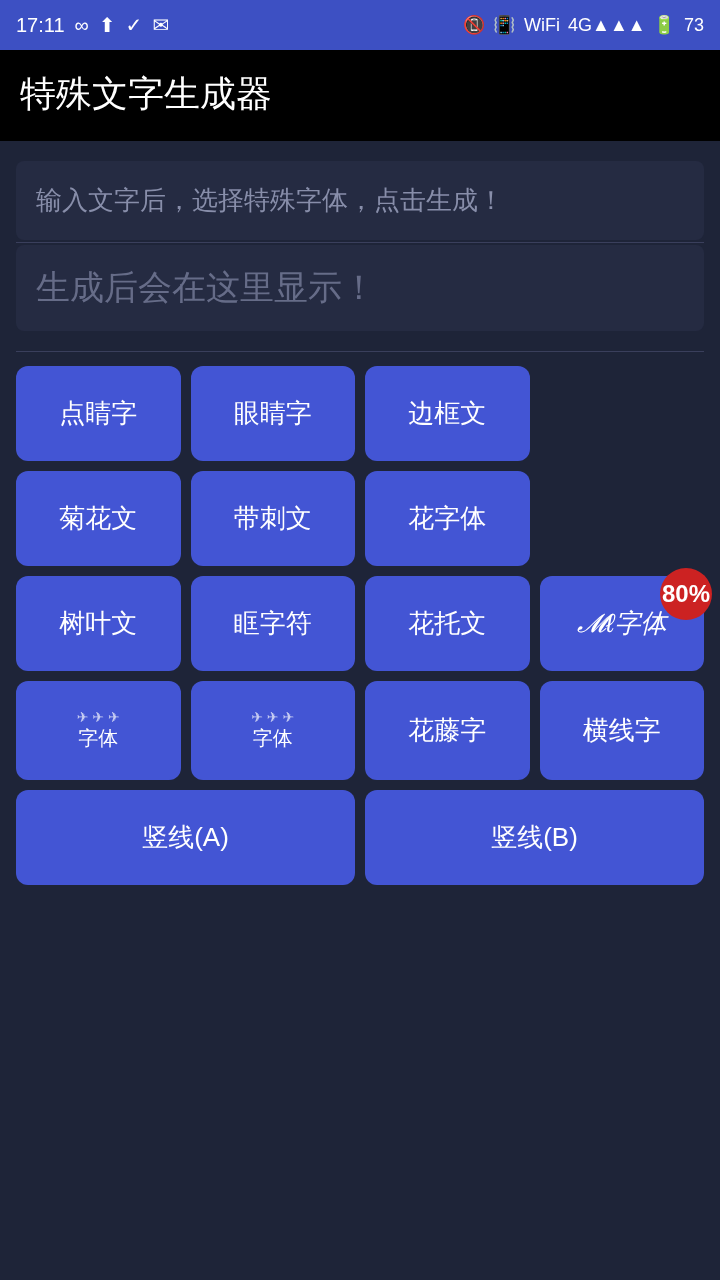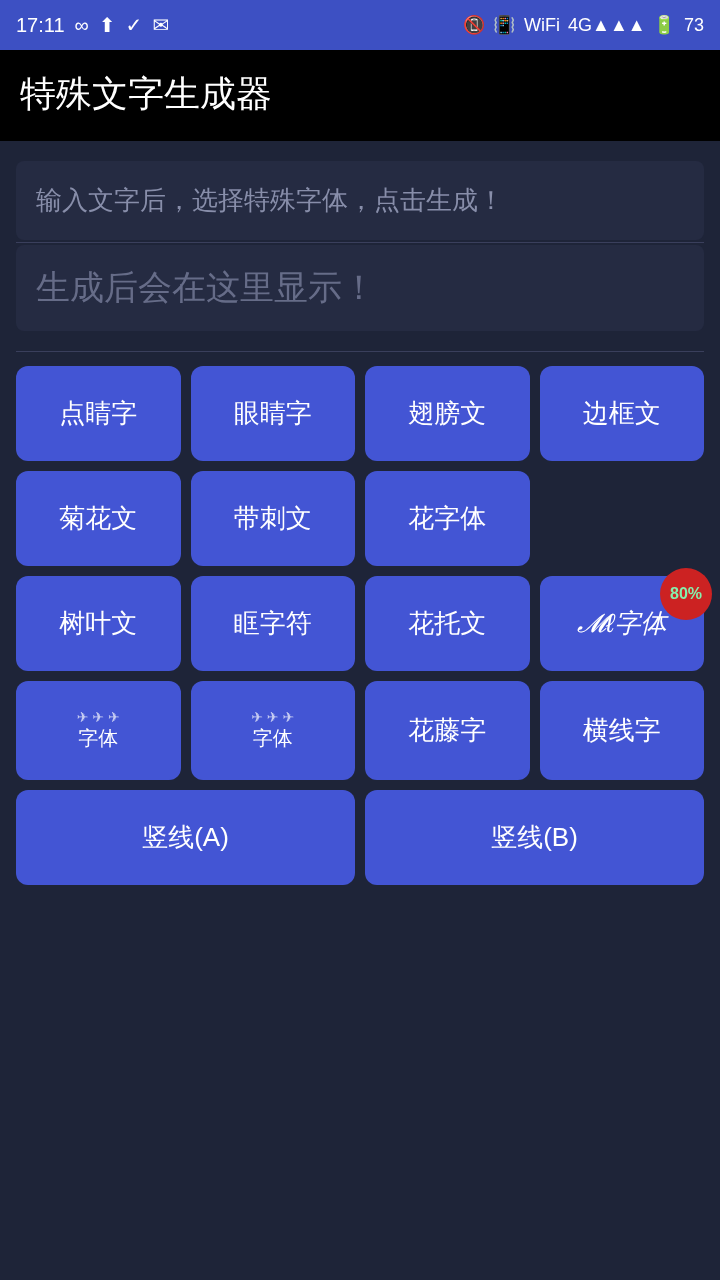--- a/index.html
+++ b/index.html
@@ -125,25 +125,25 @@
       gap: 10px;
       margin-bottom: 10px;
     }
 
     
     .badge {
       position: absolute;
       top: -8px;
       right: -8px;
       background-color: #cc2222;
-      color: #86efac;
+      color: #ffffff;
       border-radius: 50%;
       width: 52px;
       height: 52px;
-      font-size: 16px;
+      font-size: 24px;
       display: flex;
       align-items: center;
       justify-content: center;
       font-weight: bold;
       z-index: 10;
     }
   </style>
 </head>
 <body>
 
@@ -185,23 +185,20 @@
 
   <div style="height:14px;"></div>
   <div class="button-grid">
     <button class="font-btn">
       <span>点睛字</span>
     </button>
     <button class="font-btn">
       <span>眼睛字</span>
     </button>
     <button class="font-btn">
-      <span>翅膀文</span>
-    </button>
-    <button class="font-btn">
       <span>边框文</span>
     </button>
   </div>
 
   <div class="button-grid">
     <button class="font-btn">
       <span>菊花文</span>
     </button>
     <button class="font-btn">
       <span>带刺文</span>

